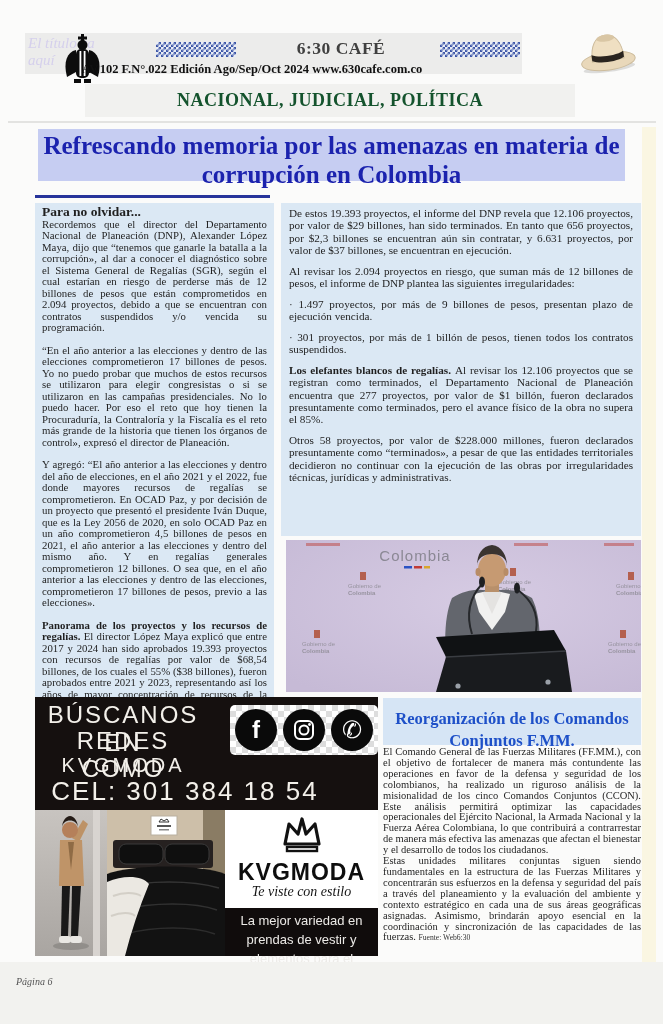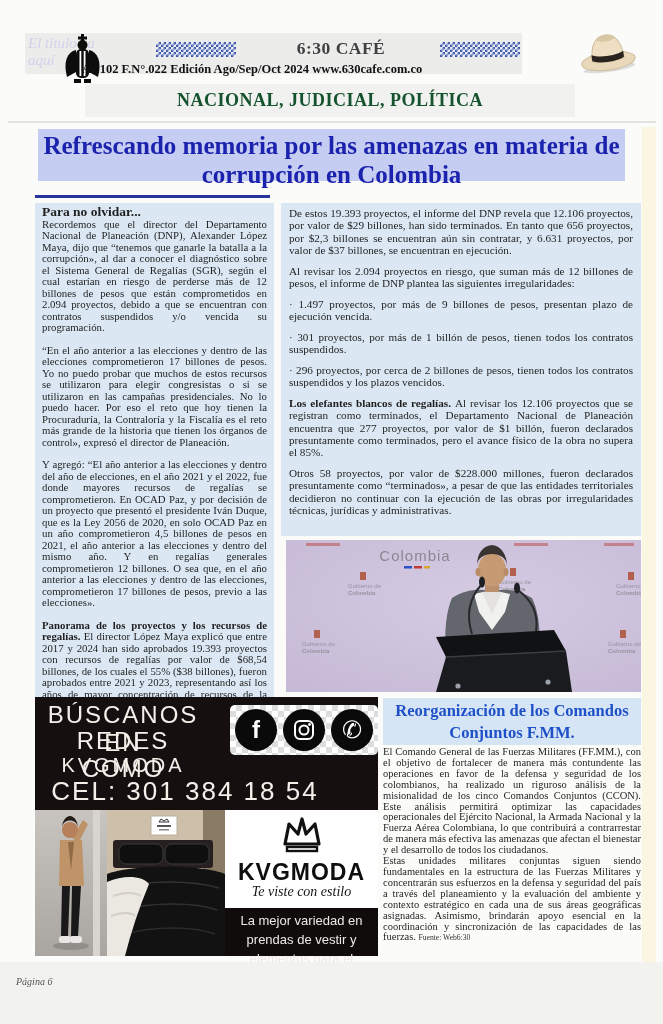--- a/index.html
+++ b/index.html
@@ -48,21 +48,21 @@
   .colR p{margin:0 0 8.5px 0;}
   .col h3{margin:0 0 1px 0;font-size:13.5px;}
   .colR h4{margin:0;font-size:11.6px;}
 
   
   .photo{left:286px;top:540px;width:355px;height:152px;}
 
   
   .art2head{left:383px;top:698px;width:258px;height:47px;background:#d6e5f5;
     color:#1e50c8;font-weight:bold;font-size:16.5px;line-height:1.32;
-    text-align:center;padding-top:2px;box-sizing:border-box;}
+    text-align:center;padding-top:10px;box-sizing:border-box;}
   .art2body{left:383px;top:747px;width:258px;height:243px;
     font-size:10.5px;line-height:10.9px;text-align:justify;overflow:hidden;}
   .art2body p{margin:0;}
   .source{font-size:7.6px;color:#333;}
 
   
   .ad-black{left:35px;top:697px;width:343px;height:113px;background:#15100f;}
   .ad-line{color:#f3f0ea;font-family:Liberation Sans, sans-serif;text-align:center;}
   .ad-l1{left:38px;top:701px;width:170px;font-size:24px;letter-spacing:2px;}
   .ad-l2{left:38px;top:727px;width:170px;font-size:24px;letter-spacing:2px;}
@@ -142,21 +142,20 @@
     <p>“En el año anterior a las elecciones y dentro de las elecciones comprometieron 17 billones de pesos. Yo no puedo probar que muchos de estos recursos se utilizaron para elegir congresistas o si se utilizaron en las campañas presidenciales. No lo puedo hacer. Por eso el reto que hoy tienen la Procuraduría, la Contraloría y la Fiscalía es el reto más grande de la historia que tienen los órganos de control», expresó el director de Planeación.</p>
     <p>Y agregó: “El año anterior a las elecciones y dentro del año de elecciones, en el año 2021 y el 2022, fue donde mayores recursos de regalías se comprometieron. En OCAD Paz, y por decisión de un proyecto que presentó el presidente Iván Duque, que es la Ley 2056 de 2020, en solo OCAD Paz en un año comprometieron 4,5 billones de pesos en 2021, el año anterior a las elecciones y dentro del mismo año. Y en regalías generales comprometieron 12 billones. O sea que, en el año anterior a las elecciones y dentro de las elecciones, comprometieron 17 billones de pesos, previo a las elecciones».</p>
     <p><b>Panorama de los proyectos y los recursos de regalías. </b><span>El director López Maya explicó que entre 2017 y 2024 han sido aprobados 19.393 proyectos con recursos de regalías por valor de $68,54 billones, de los cuales el 55% ($38 billones), fueron aprobados entre 2021 y 2023, representando así los años de mayor concentración de recursos de la historia.</span></p>
   </div>
 
   <div class="abs col colR">
     <p>De estos 19.393 proyectos, el informe del DNP revela que 12.106 proyectos, por valor de $29 billones, han sido terminados. En tanto que 656 proyectos, por $2,3 billones se encuentran aún sin contratar, y 6.631 proyectos, por valor de $37 billones, se encuentran en ejecución.</p>
     <p>Al revisar los 2.094 proyectos en riesgo, que suman más de 12 billones de pesos, el informe de DNP plantea las siguientes irregularidades:</p>
     <p>· 1.497 proyectos, por más de 9 billones de pesos, presentan plazo de ejecución vencida.</p>
     <p>· 301 proyectos, por más de 1 billón de pesos, tienen todos los contratos suspendidos.</p>
-    <p>· 296 proyectos, por cerca de 2 billones de pesos, tienen todos los contratos suspendidos y los plazos vencidos.</p>
     <p><b>Los elefantes blancos de regalías. </b><span>Al revisar los 12.106 proyectos que se registran como terminados, el Departamento Nacional de Planeación encuentra que 277 proyectos, por valor de $1 billón, fueron declarados presuntamente como terminados, pero el avance físico de la obra no supera el 85%.</span></p>
     <p>Otros 58 proyectos, por valor de $228.000 millones, fueron declarados presuntamente como “terminados», a pesar de que las entidades territoriales decidieron no continuar con la ejecución de las obras por irregularidades técnicas, jurídicas y administrativas.</p>
   </div>
 
   <svg class="abs photo" viewBox="0 0 355 152">
     <defs>
       <radialGradient id="bgv" cx="55%" cy="40%" r="75%">
         <stop offset="0%" stop-color="#d6cbe3"></stop>
         <stop offset="100%" stop-color="#c6bad6"></stop>
       </radialGradient>

